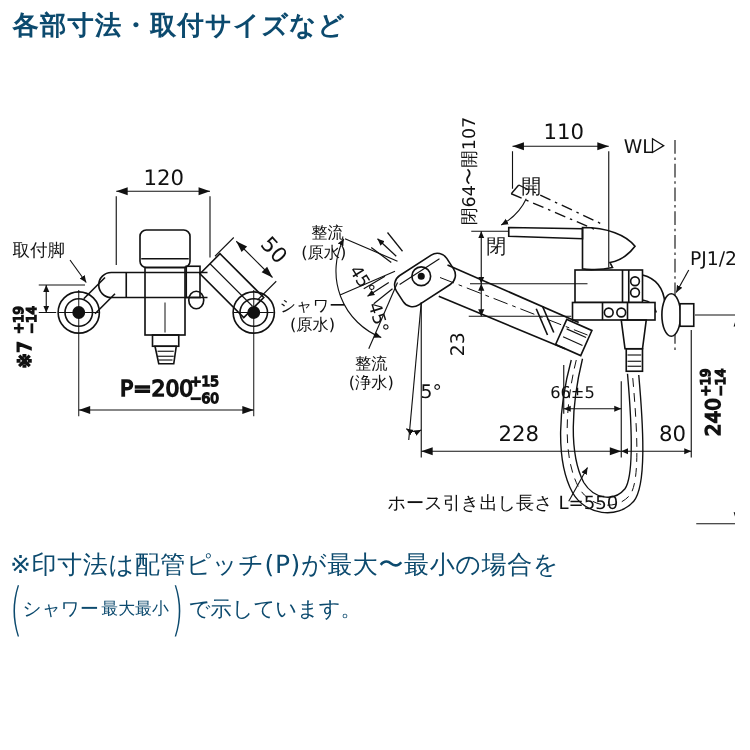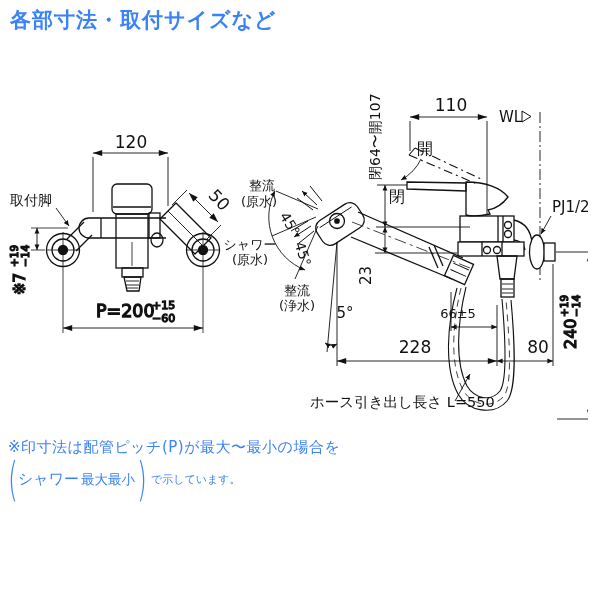--- a/index.html
+++ b/index.html
@@ -1,27 +1,27 @@
 <!DOCTYPE html>
 <html><head>
 <meta charset="utf-8">
 <style>
   html,body{margin:0;padding:0;background:#fff;}
   #stage{position:relative;width:588px;height:600px;background:#fff;overflow:hidden;
-         font-family:"DejaVu Sans","Liberation Sans",sans-serif;color:#3b82f6;}
+         font-family:"DejaVu Sans","Liberation Sans",sans-serif;color:#0c4a6e;}
   #page-title{position:absolute;top:6px;left:10px;font-size:21px;font-weight:600;letter-spacing:1px;}
   svg{position:absolute;top:0;left:0;}
   svg text{fill:#111;font-family:"DejaVu Sans","Liberation Sans",sans-serif;}
   .note{position:absolute;left:8px;top:438px;width:560px;}
-  .note-line1{font-size:15px;letter-spacing:0.5px;}
+  .note-line1{font-size:20px;letter-spacing:0.5px;}
   .note-line2{display:flex;align-items:center;margin-top:2px;font-size:17.5px;}
   .paren{font-size:46px;font-weight:300;display:inline-block;transform:scaleX(.55);line-height:0.9;margin:0 -4px;}
   .std{font-size:15px;}
   .frac{display:flex;flex-direction:row;font-size:13.5px;line-height:1.3;margin:0 2px;text-align:center;}
-  .suffix{font-size:11px;margin-left:4px;}
+  .suffix{font-size:17px;margin-left:4px;}
 </style>
 </head>
 <body>
 
 <div id="stage">
 
   <div id="page-title">各部寸法・取付サイズなど</div>
 
   <svg width="600" height="600" viewBox="0 0 600 600">
     <defs>

